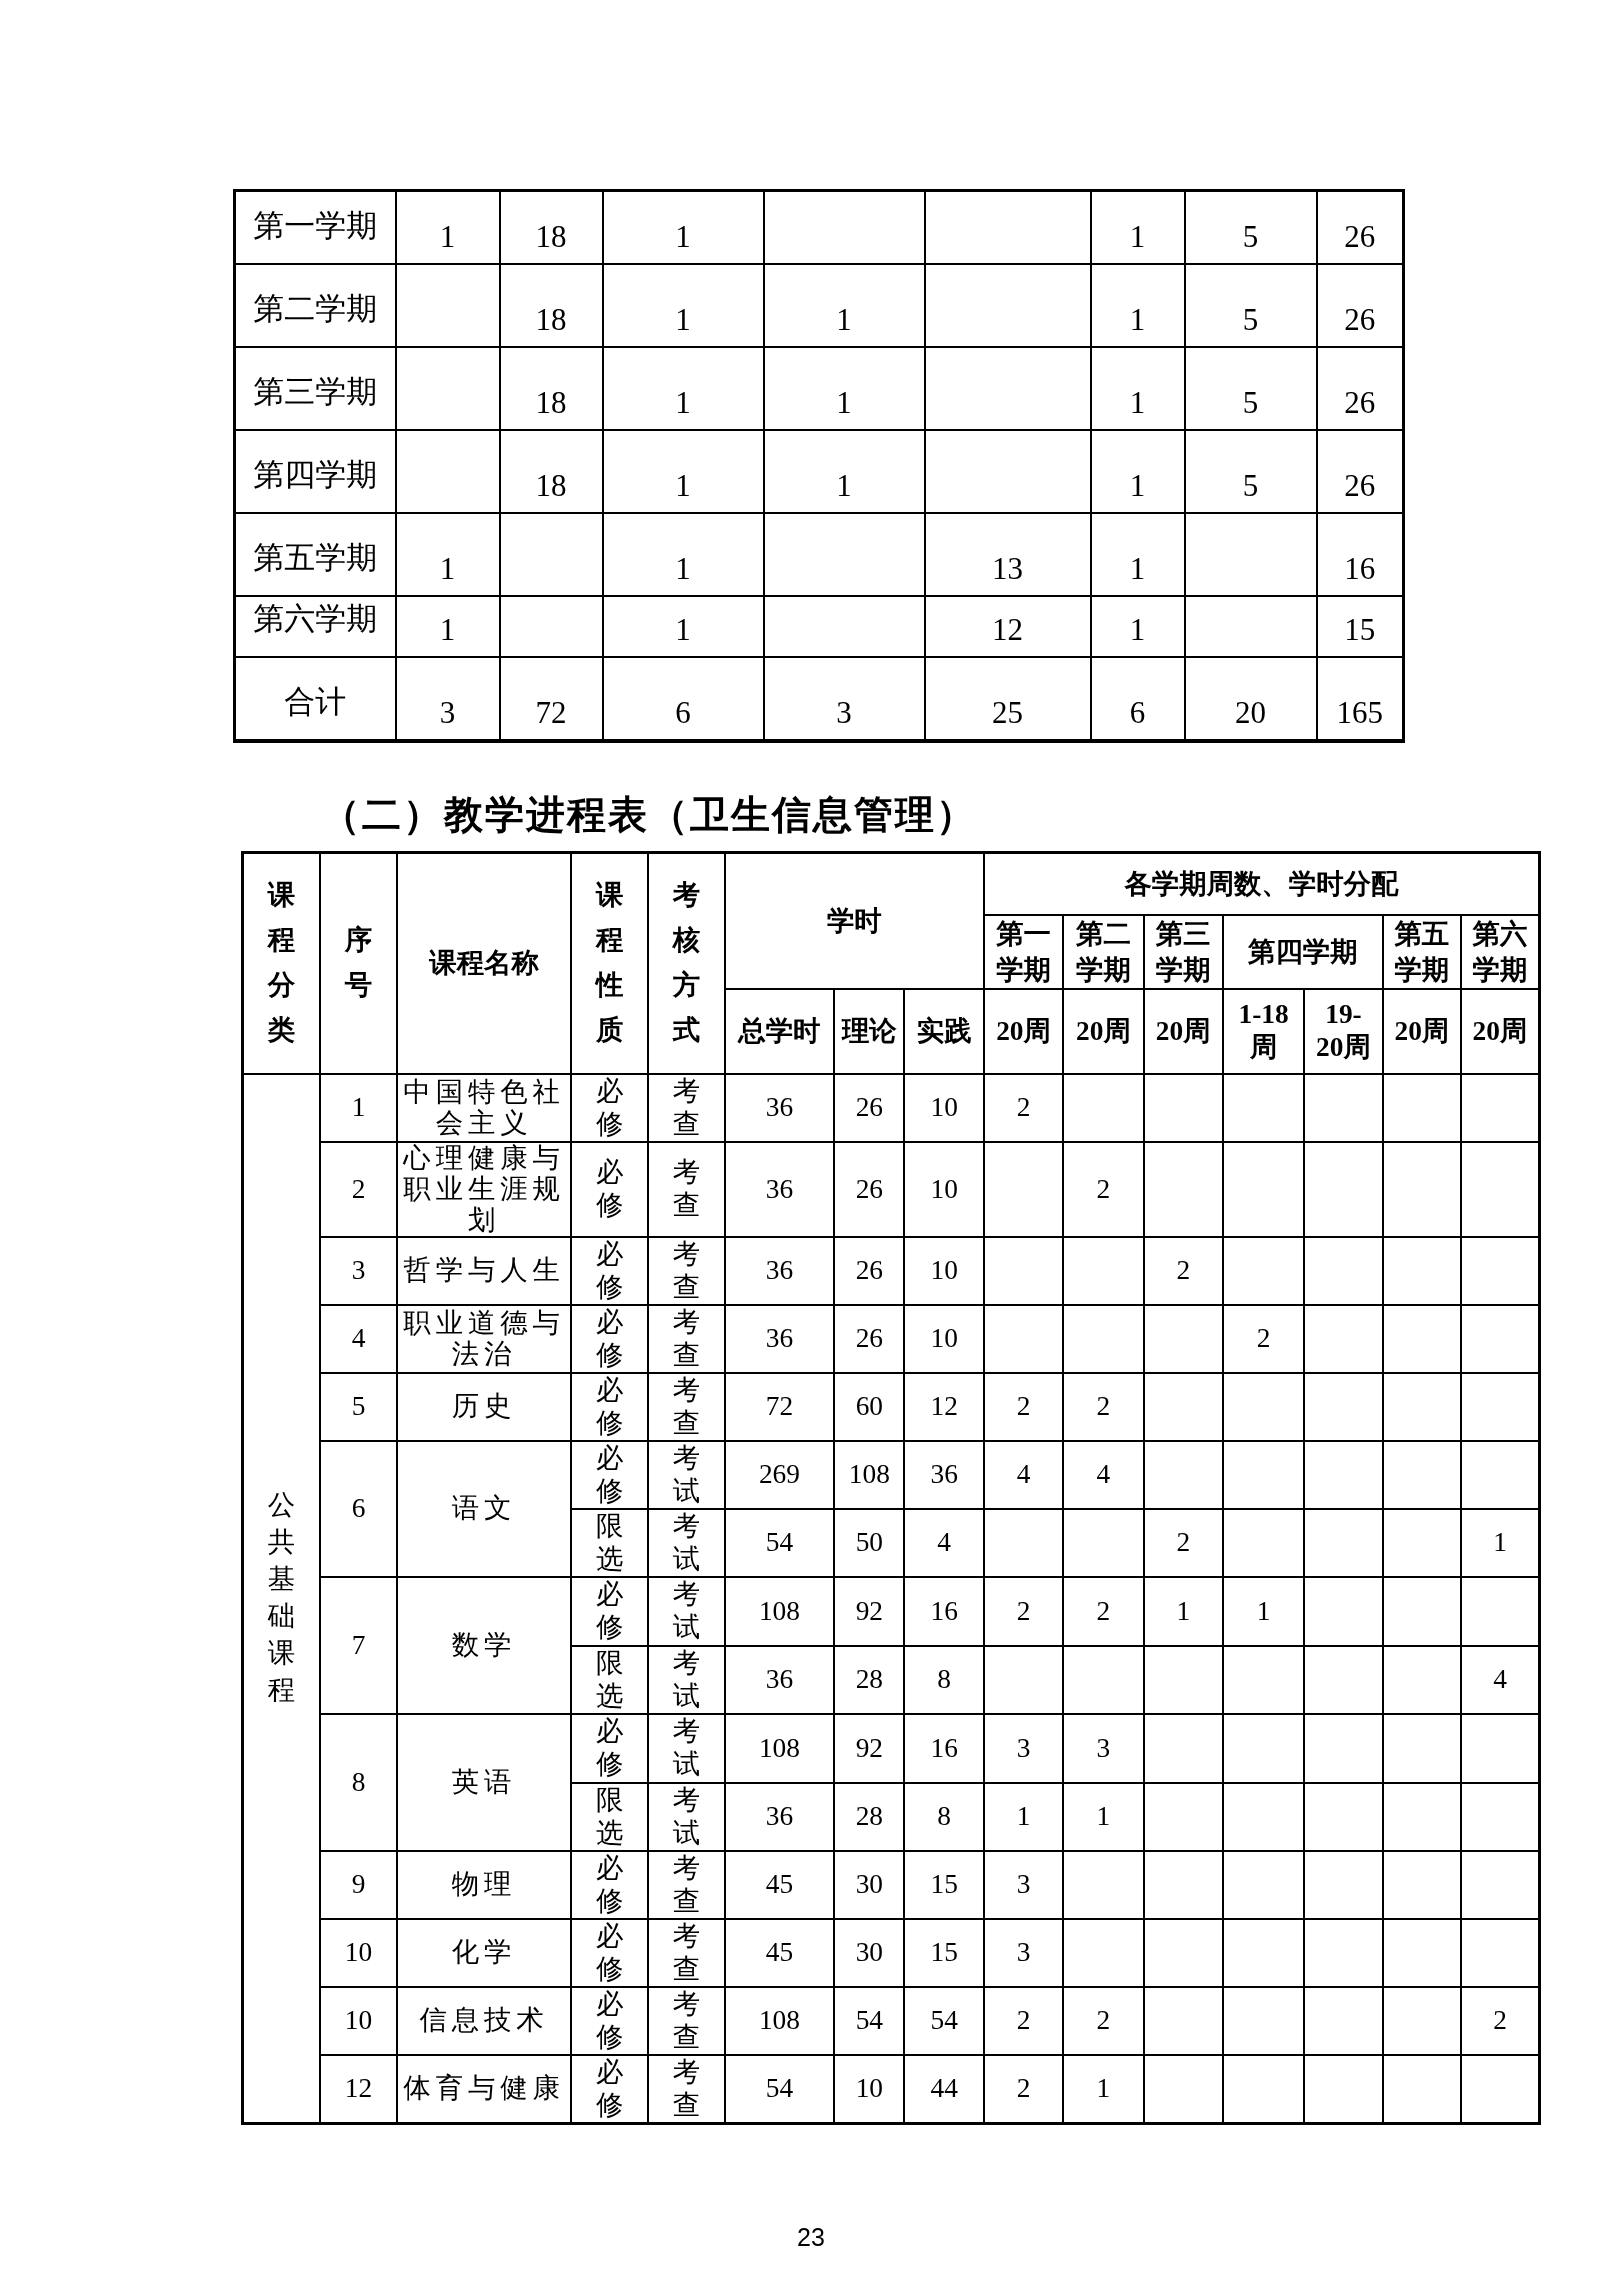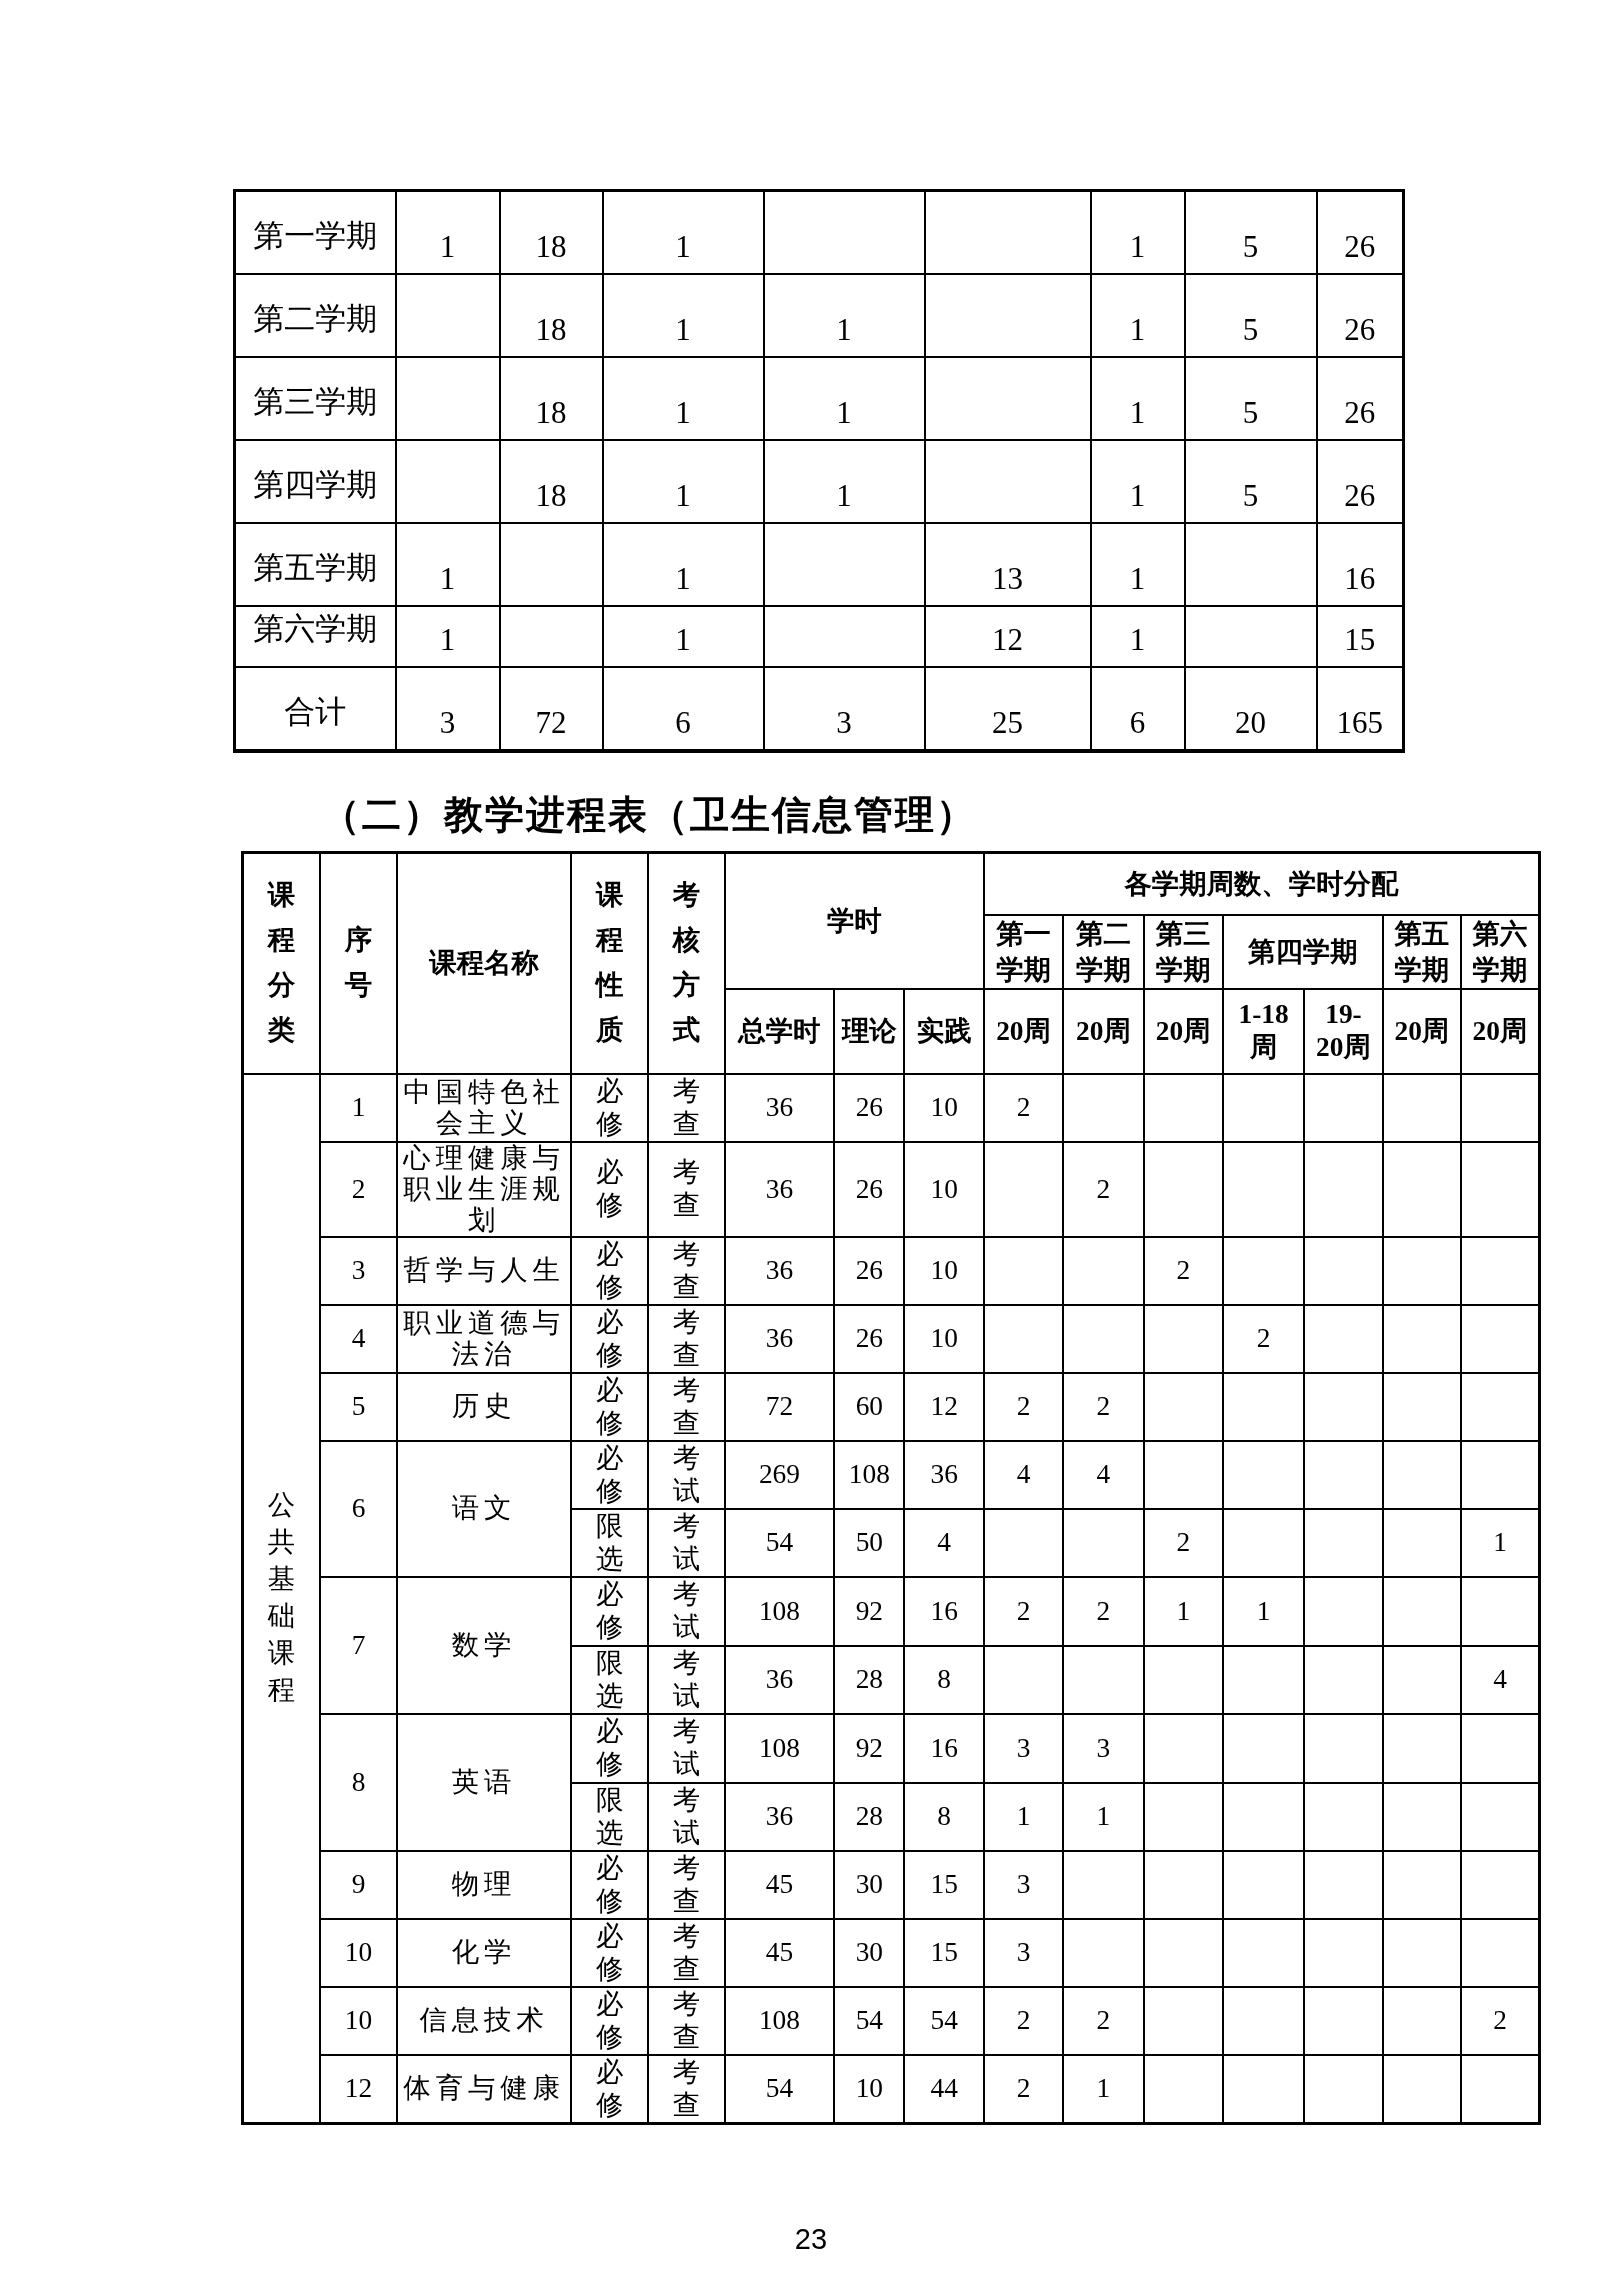--- a/index.html
+++ b/index.html
@@ -24,42 +24,42 @@
   .t2 tr.hr td{font-weight:bold;}
   .t2 .vh{line-height:45px;font-weight:bold;}
   .t2 .sem{line-height:36px;}
   .t2 .wk{line-height:33px;}
   .t2 .cat{line-height:37px;}
   .t2 .st{line-height:33px;}
   .t2 .name{letter-spacing:4.9px;line-height:31px;}
   .t2 .bb3, .t2 tr.hb td{border-bottom-width:2.9px;}
   .t2 tr.cb td{border-bottom-width:2.9px;}
 
-  .pageno{position:absolute;left:0;right:0;top:2223px;text-align:center;font-size:29px;
+  .pageno{position:absolute;left:0;right:0;top:2223px;text-align:center;font-size:25px;
           font-family:"Liberation Sans","DejaVu Sans",sans-serif;}
 </style>
 </head>
 <body>
 
 <div class="page">
 
   <table class="t1">
     <colgroup>
         <col style="width:161px">
         <col style="width:104px">
         <col style="width:103px">
         <col style="width:161px">
         <col style="width:161px">
         <col style="width:166px">
         <col style="width:94px">
         <col style="width:132px">
         <col style="width:87px">
       </colgroup>
     <tbody>
-        <tr style="height:83px">
+        <tr style="height:73px">
           <td class="lbl">第一学期</td>
           <td>1</td>
           <td>18</td>
           <td>1</td>
           <td></td>
           <td></td>
           <td>1</td>
           <td>5</td>
           <td>26</td>
         </tr>

